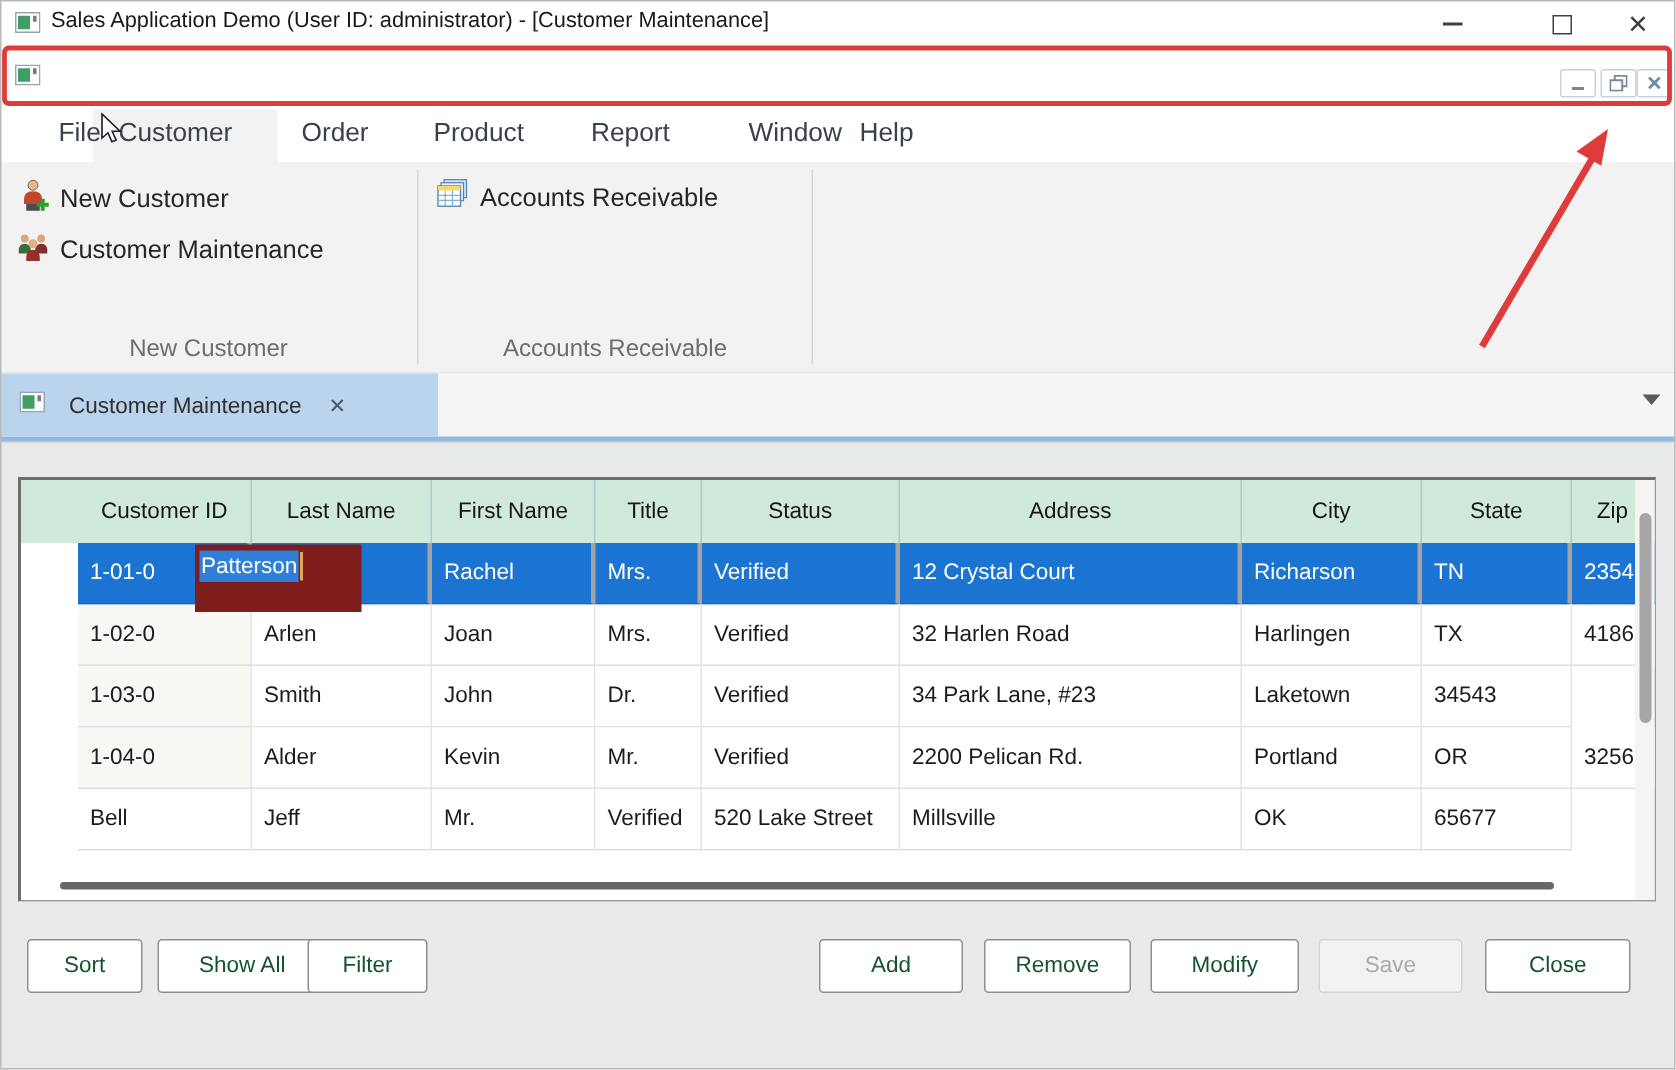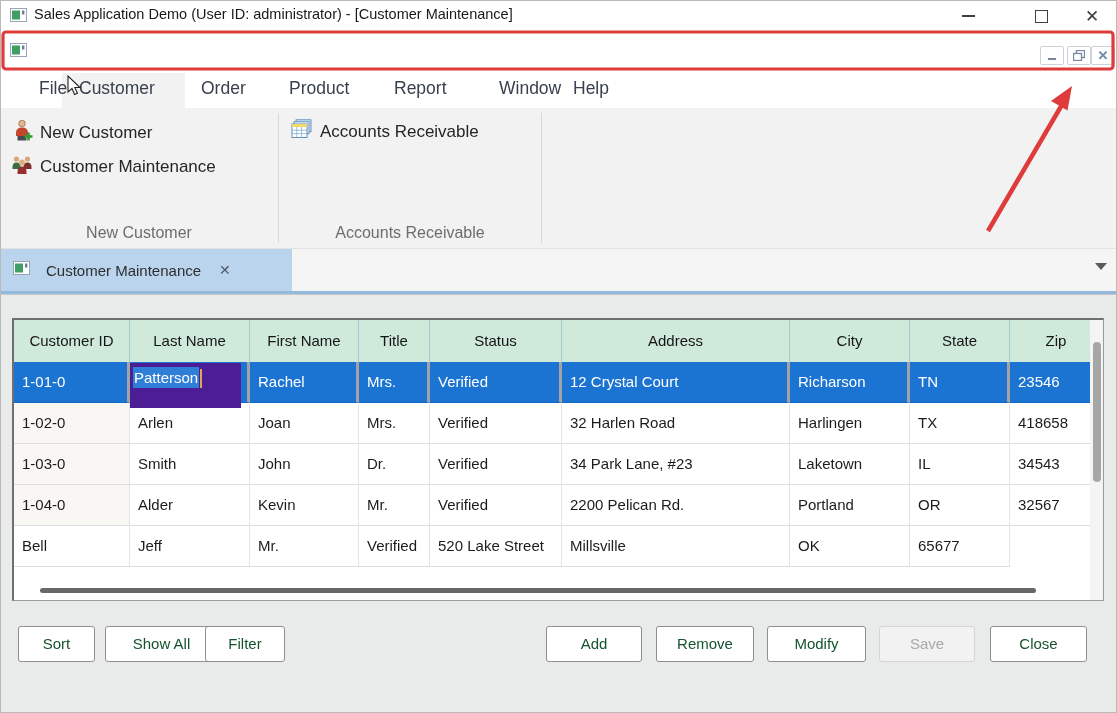--- a/index.html
+++ b/index.html
@@ -42,28 +42,28 @@
   .doc-tab .lbl { margin-left:16px; font-size:15px; color:#2e2e2e; }
   .tab-close { margin-left:18px; font-size:14px; color:#4d5866; cursor:default; }
   .tab-overflow { position:absolute; right:10px; top:14px; width:0; height:0; border-left:6px solid transparent; border-right:6px solid transparent; border-top:7px solid #5a5a5a; }
 
   
   .content { left:0; top:294px; width:1117px; height:419px; background:#e9eaea; border-top:1px solid #c7c7c7; }
 
   
   .grid-panel { position:absolute; left:12px; top:23px; width:1092px; height:283px; background:#fff;
                 border-style:solid; border-color:#6f6f6f #9a9a9a #9a9a9a #6f6f6f; border-width:2px 1px 1px 2px; }
-  .grid-row { display:grid; grid-template-columns:116px 120px 109px 71px 132px 228px 120px 100px auto; width:100%; }
+  .grid-row { display:grid; grid-template-columns:116px 120px 109px 71px 132px 228px 120px 100px auto; width:100%;padding-left:38px; }
   .grid-head { height:42px; background:#cfe9da; }
   .grid-head .hc { line-height:42px; text-align:center; font-size:15px; color:#161616; border-right:1px solid #a4ccd3; overflow:hidden; white-space:nowrap; }
   .grid-data { height:41px; }
   .grid-data .c { line-height:40px; padding-left:8px; font-size:15px; color:#1c1c1c; border-right:1px solid #e4e4e4; border-bottom:1px solid #dedede; overflow:hidden; white-space:nowrap; background:#fff; }
   .grid-data .c.first { background:#f9f7f3; }
   .grid-data.selected .c { background:#1b74d2; color:#fff; border-right:3px solid #a3a3a3; border-bottom:1px solid #1565bd; }
-  .edit-box { position:absolute; left:116px; top:43px; width:111px; height:45px; background:#4c1d95; z-index:5; padding:4px 0 0 3px; }
+  .edit-box { position:absolute; left:116px; top:43px; width:111px; height:45px; background:#7f1d1d; z-index:5; padding:4px 0 0 3px; }
   .edit-box .sel { background:#2f7fd9; color:#fff; font-size:15px; line-height:22px; padding:2px 1px; }
   .edit-caret { display:inline-block; width:2px; height:19px; background:#e2a558; vertical-align:middle; margin-left:1px; }
   .vscroll { position:absolute; top:0; right:0; width:13px; height:280px; background:#f4f4f4; }
   .vscroll .thumb { position:absolute; top:22px; left:2.5px; width:8px; height:140px; background:#a6a6a6; border-radius:4px; }
   .hscroll { position:absolute; left:20px; top:267px; width:1030px; height:8px; }
   .hscroll .thumb { position:absolute; left:6px; top:1px; width:996px; height:5px; background:#686868; border-radius:3px; }
 
   
   .btn { position:absolute; top:626px; height:36px; background:#fff; border:1px solid #8f8f8f; border-radius:3px; font-size:15px; color:#14532d; text-align:center; line-height:34px; cursor:default; }
   .btn.disabled { background:#f2f2f2; border-color:#d4d4d4; color:#a9a9a9; }
@@ -243,21 +243,20 @@
     </div>
 
     <div class="grid-row grid-data">
       <div class="c first">1-03-0</div>
       <div class="c">Smith</div>
       <div class="c">John</div>
       <div class="c">Dr.</div>
       <div class="c">Verified</div>
       <div class="c">34 Park Lane, #23</div>
       <div class="c">Laketown</div>
-      <div class="c">IL</div>
       <div class="c">34543</div>
     </div>
 
     <div class="grid-row grid-data">
       <div class="c first">1-04-0</div>
       <div class="c">Alder</div>
       <div class="c">Kevin</div>
       <div class="c">Mr.</div>
       <div class="c">Verified</div>
       <div class="c">2200 Pelican Rd.</div>

